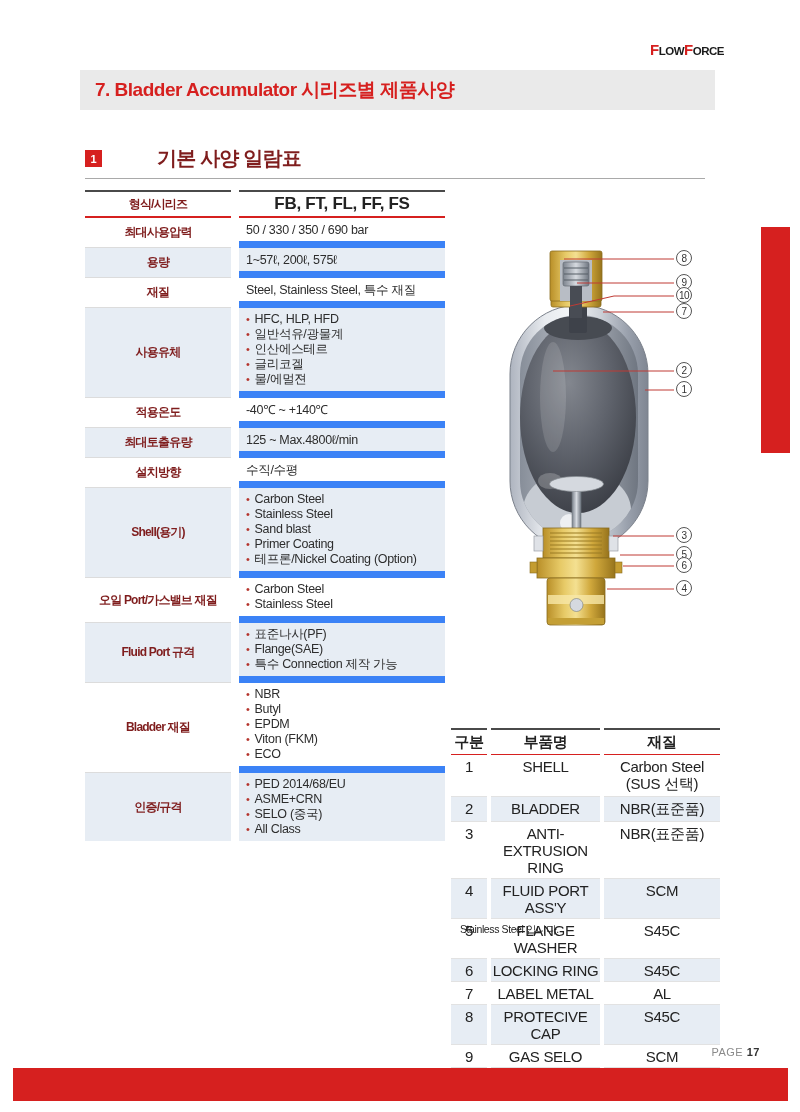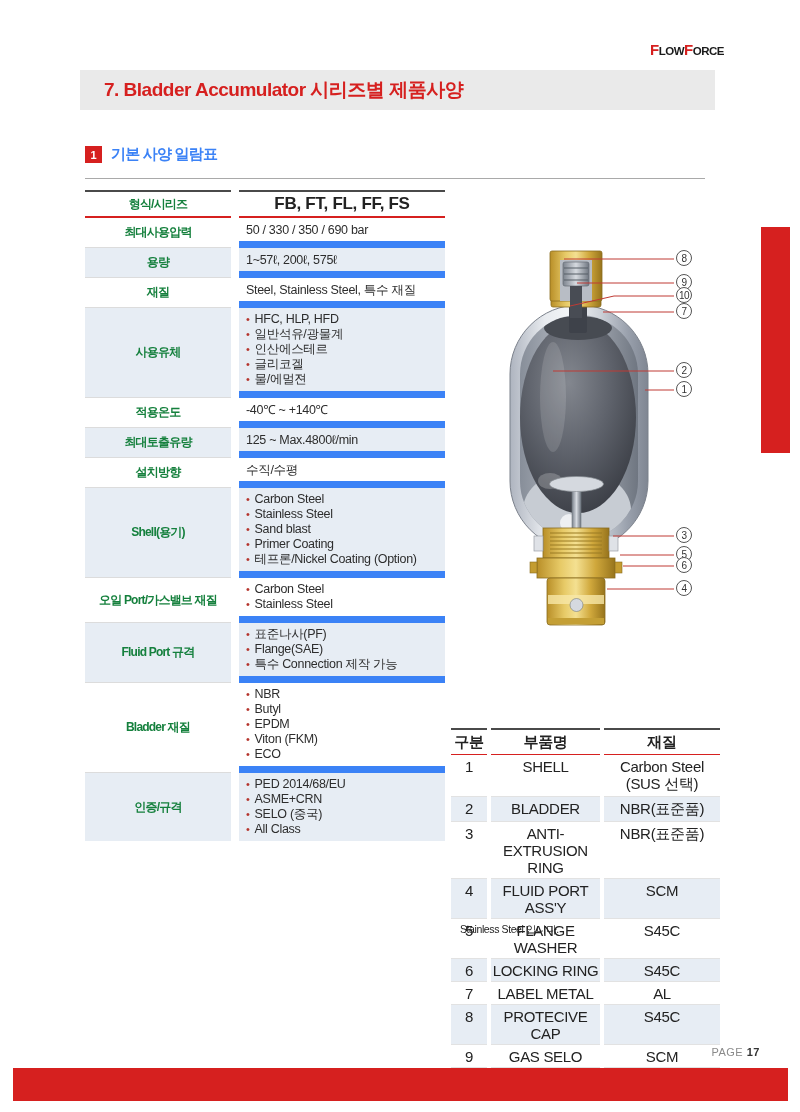--- a/index.html
+++ b/index.html
@@ -6,33 +6,33 @@
   html,body { background:#fff; }
   .page {
     position: relative; width: 800px; height: 1112px; background: #ffffff;
     font-family: "Liberation Sans", sans-serif; overflow: hidden;
   }
   
   .logo { position:absolute; top:41px; right:76px; font-weight:800; letter-spacing:-0.5px; white-space:nowrap; }
   .logo .big { color:#d6201f; font-size:15px; }
   .logo .small { color:#1a1a1a; font-size:11.5px; }
   .title-banner { position:absolute; left:80px; top:70px; width:635px; height:40px; background:#eaeaea; }
-  .title-text { line-height:40px; padding-left:24px; color:#d6201f; font-size:19px; font-weight:bold; letter-spacing:-0.5px; }
+  .title-text { line-height:40px; padding-left:15px; color:#d6201f; font-size:19px; font-weight:bold; letter-spacing:-0.5px; }
   .section-heading { position:absolute; left:85px; top:145px; display:flex; align-items:center; gap:9px; }
   .section-num { width:17px; height:17px; background:#d6201f; color:#fff; font-size:11px; font-weight:bold;
     display:flex; align-items:center; justify-content:center; }
-  .section-title { font-size:15px; font-weight:bold; color:#3b82f6; letter-spacing:-0.8px; }
+  .section-title { font-size:20px; font-weight:bold; color:#7f1d1d; letter-spacing:-0.8px;margin-left:46px; }
   .content-rule { position:absolute; left:85px; top:178px; width:620px; height:1px; background:#a9a9a9; }
 
   
   .spec-table { position:absolute; left:85px; top:190px; width:360px; }
   .spec-row { display:grid; grid-template-columns:146px 8px 206px; }
   .spec-label {
     display:flex; align-items:center; justify-content:center; text-align:center;
-    font-weight:bold; font-size:12px; color:#15803d; letter-spacing:-0.8px;
+    font-weight:bold; font-size:12px; color:#7f1d1d; letter-spacing:-0.8px;
     border-bottom:1px solid #dcdcdc; padding:3.5px 2px; min-height:24px;
   }
   .spec-value {
     font-size:12.5px; color:#2d2d2d; letter-spacing:-0.3px; line-height:16px;
     border-bottom:7px solid #3b82f6; padding:3.5px 0 3.5px 7px;
     display:flex; align-items:center; min-height:24px;
   }
   .spec-row.shaded .spec-label, .spec-row.shaded .spec-value { background:#e7edf4; }
   .spec-row.spec-header .spec-label, .spec-row.spec-header .spec-value {
     border-top:2px solid #4a4a4a; border-bottom:2px solid #d6201f; }

